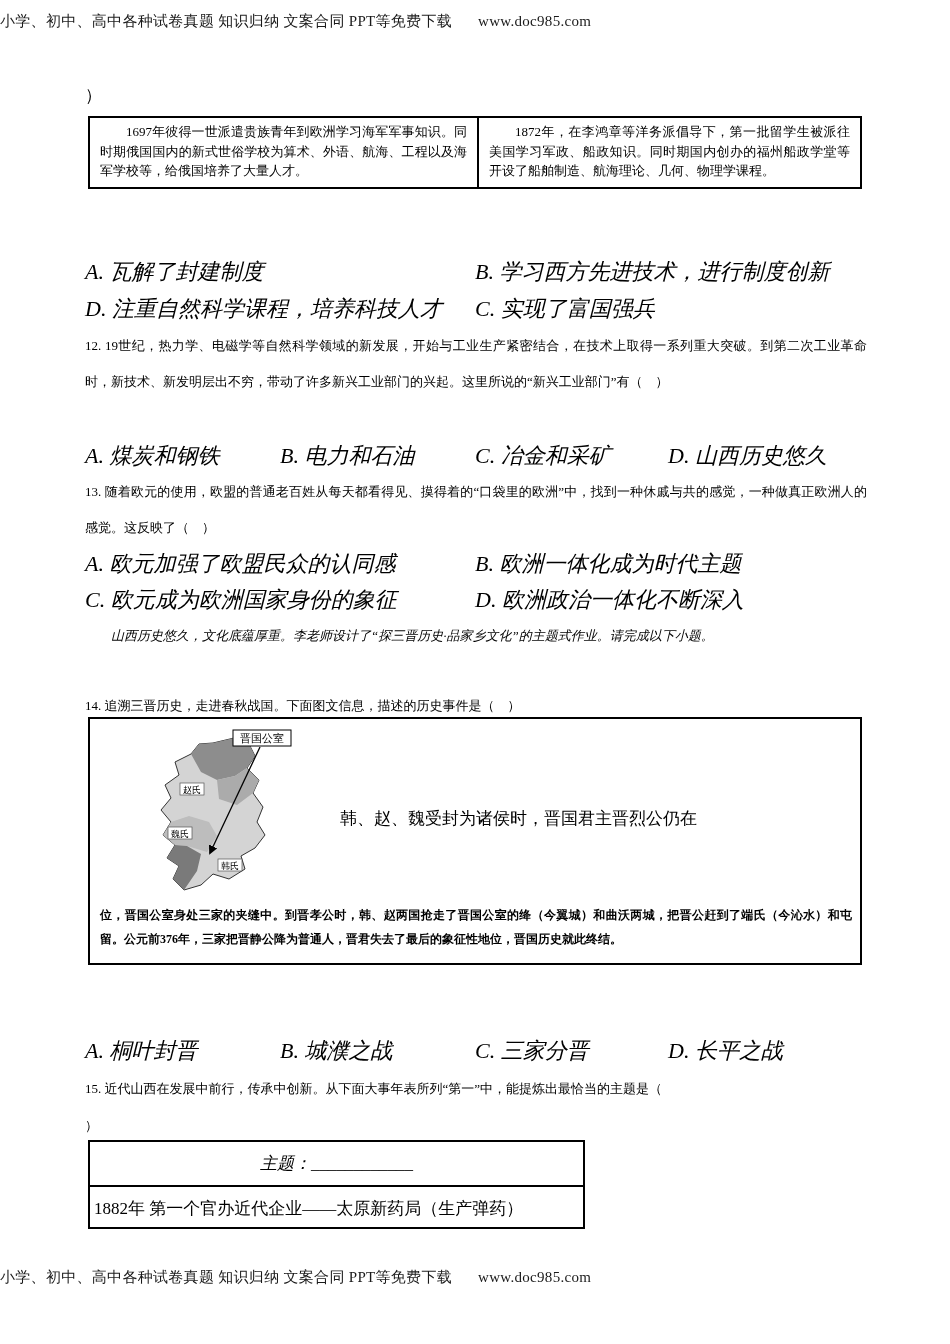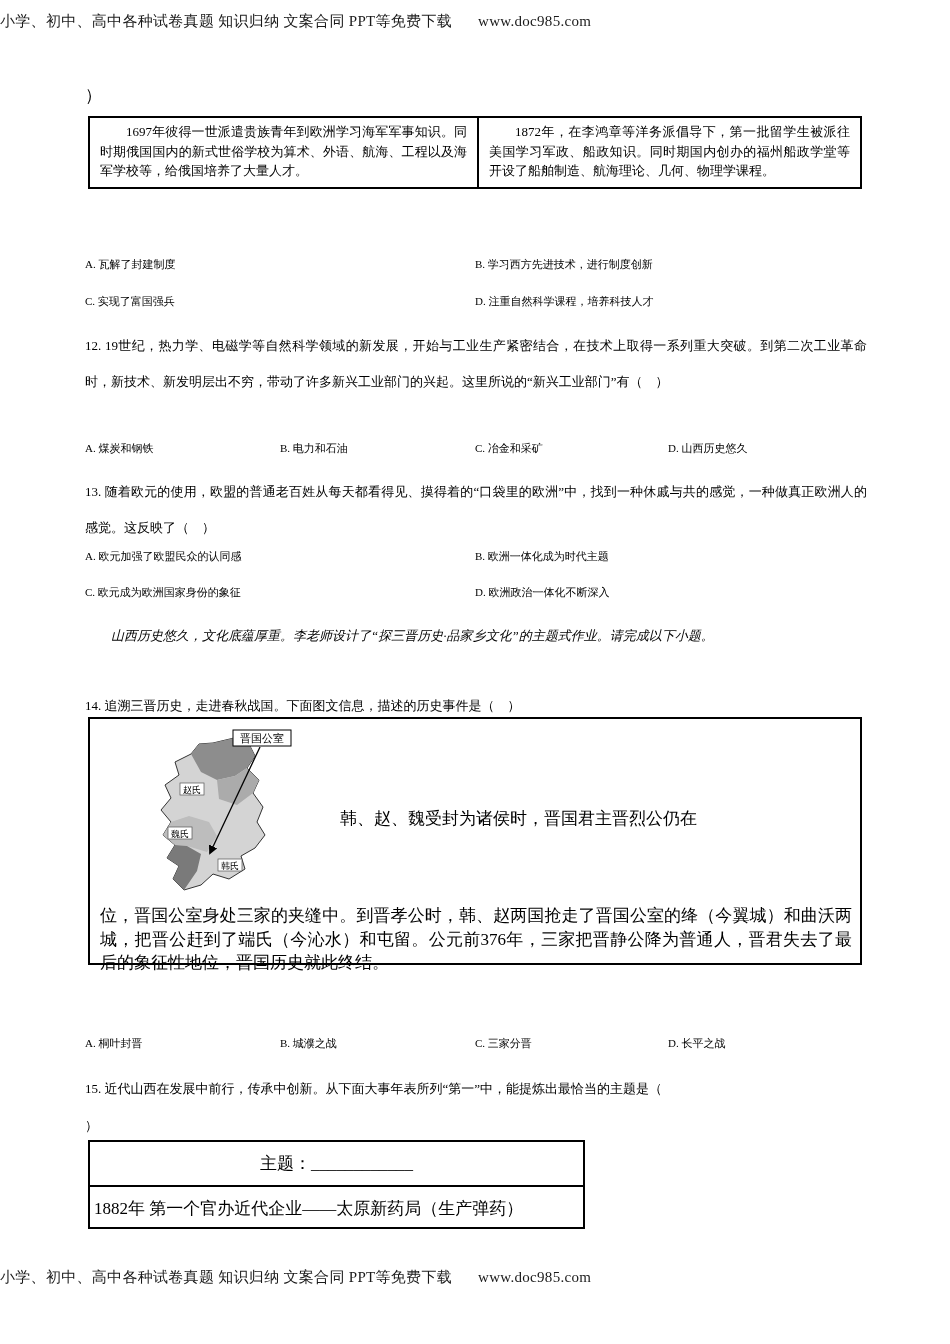--- a/index.html
+++ b/index.html
@@ -11,35 +11,35 @@
   .pg-head,.pg-foot { position:absolute; width:100%; text-align:left; font-size:15px; color:#1a1a1a; letter-spacing:.3px; }
   .pg-head { top:12px; } .pg-foot { top:1268px; }
   .pg-head .gap,.pg-foot .gap { margin-left:26px; }
 
   .stray { position:absolute; left:85px; top:84px; font-size:17px; }
 
   .cmp-table { position:absolute; left:88px; top:116px; width:774px; border-collapse:collapse; font-size:13px; line-height:1.5; }
   .cmp-table td { border:2px solid #000; padding:4px 10px 6px 10px; text-indent:2em; vertical-align:top; text-align:justify; }
   .cmp-table td:first-child { width:50.4%; }
 
-  .opts { position:absolute; left:85px; display:flex; font-size:11px; white-space:nowrap; }
+  .opts { position:absolute; left:85px; display:flex; font-size:22px; white-space:nowrap;font-style:italic; }
   .opts.two span { width:390px; }
   .opts.four span { width:195px; }
   .opts.four span:nth-child(3) { width:193px; }
 
   .stem { position:absolute; left:85px; width:782px; font-size:13px; line-height:36px; text-align:justify; }
   .intro { text-indent:2em;font-style:italic; }
 
   .q14box { position:absolute; left:88px; top:717px; width:774px; height:248px; border:2px solid #000; }
   .q14box .mapwrap { position:absolute; left:28px; top:8px; }
   .q14box .pline1 { position:absolute; left:250px; top:88px; font-size:17px; white-space:nowrap; }
-  .q14box .prest  { position:absolute; left:10px; top:185px; width:752px; font-size:17px; line-height:23.5px; text-align:justify; }
+  .q14box .prest  { position:absolute; left:10px; top:185px; width:752px; font-size:12px; line-height:23.5px; text-align:justify;font-weight:bold; }
 
   .q15box { position:absolute; left:88px; top:1140px; width:497px; height:89px; border:2px solid #000; font-size:17px; }
-  .q15box .trow1 { height:45px; border-bottom:2px solid #000; display:flex; align-items:center; justify-content:center; }
+  .q15box .trow1 { height:45px; border-bottom:2px solid #000; display:flex; align-items:center; justify-content:center;font-style:italic; }
   .q15box .trow2 { height:42px; display:flex; align-items:center; padding-left:4px; }
 
   svg text { font-family:"Liberation Serif","DejaVu Serif",serif; fill:#000; }
 </style>
 </head>
 <body>
 
 <div class="page">
 
   <div class="pg-head">
@@ -55,22 +55,22 @@
         <td>1872年，在李鸿章等洋务派倡导下，第一批留学生被派往美国学习军政、船政知识。同时期国内创办的福州船政学堂等开设了船舶制造、航海理论、几何、物理学课程。</td>
       </tr>
     </tbody>
   </table>
 
   <div class="opts two" style="top:257px">
     <span>A. 瓦解了封建制度</span>
     <span>B. 学习西方先进技术，进行制度创新</span>
   </div>
   <div class="opts two" style="top:294px">
+    <span>D. 注重自然科学课程，培养科技人才</span>
     <span>C. 实现了富国强兵</span>
-    <span>D. 注重自然科学课程，培养科技人才</span>
   </div>
 
   <div class="stem" style="top:328px">12. 19世纪，热力学、电磁学等自然科学领域的新发展，开始与工业生产紧密结合，在技术上取得一系列重大突破。到第二次工业革命时，新技术、新发明层出不穷，带动了许多新兴工业部门的兴起。这里所说的“新兴工业部门”有（　）</div>
   <div class="opts four" style="top:441px">
     <span>A. 煤炭和钢铁</span>
     <span>B. 电力和石油</span>
     <span>C. 冶金和采矿</span>
     <span>D. 山西历史悠久</span>
   </div>
 

